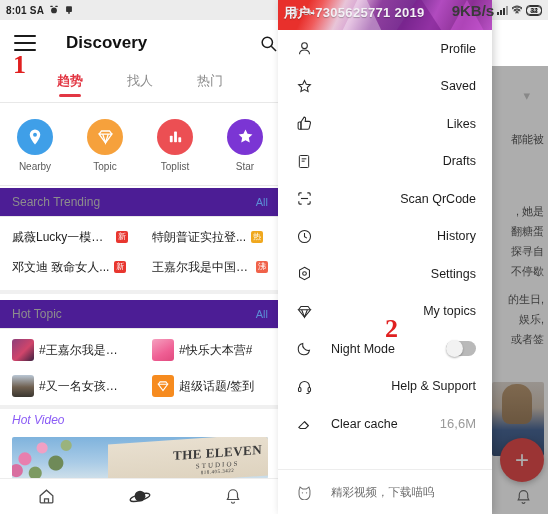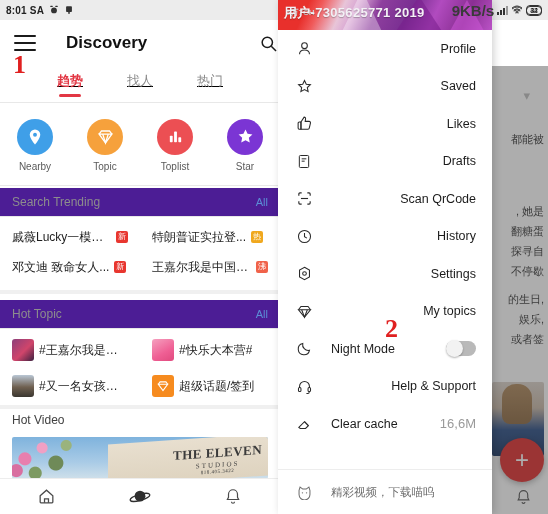--- a/index.html
+++ b/index.html
@@ -49,21 +49,21 @@
   .annot {
     position:absolute; font-family:"Liberation Serif", serif;
     font-weight:bold; color:#e02020; font-size:26px; z-index:40; line-height:1;
   }
   #annot1 { left:13px; top:52px; }
   #annot2 { left:385px; top:316px; }
 
   
   .tabs {
     position:absolute; top:66px; left:0; width:280px; height:36px;
-    display:flex; align-items:center; justify-content:center; gap:44px; background:#fff;text-decoration:underline;
+    display:flex; align-items:center; justify-content:center; gap:44px; background:#fff;
   }
   .tab { font-size:13px; color:#8a8a8a; position:relative; padding-bottom:7px; }
   .tab.active { color:#e23744; font-weight:bold; }
   .tab.active::after {
     content:""; position:absolute; left:50%; transform:translateX(-50%);
     bottom:0; width:22px; height:3px; background:#e23744; border-radius:2px;
   }
   .hairline { position:absolute; left:0; width:280px; height:1px; background:#e8e8e8; }
 
   
@@ -90,21 +90,21 @@
   .g-txt { font-size:12px; color:#1d1d1d; white-space:nowrap; overflow:hidden; text-overflow:ellipsis; }
   .badge {
     font-size:8px; color:#fff; padding:1px 2px; border-radius:2px;
     line-height:10px; flex:none; font-family:"DejaVu Sans", sans-serif;
   }
 
   .thumb { width:22px; height:22px; border-radius:3px; flex:none; overflow:hidden; position:relative; }
 
   .hotvideo-label {
     position:absolute; left:0; top:409px; width:280px; height:22px;
-    display:flex; align-items:center; padding:0 12px; font-size:12px; color:#404040; background:#fff;
+    display:flex; align-items:center; padding:0 12px; font-size:12px; color:#8b5cf6; background:#fff;font-style:italic;
   }
   .hv-img {
     position:absolute; left:12px; top:437px; width:256px; height:42px; overflow:hidden; border-radius:2px;
   }
   .hv-sky { position:absolute; inset:0; background:linear-gradient(180deg,#7fb3dd 0%,#a9cbe6 60%,#cfe0ea 100%); }
   .hv-wall {
     position:absolute; right:0; top:2px; width:160px; height:42px;
     background:linear-gradient(180deg,#e8dfcf,#ded3bf); transform:skewY(-4deg);
   }
   .hv-text {

